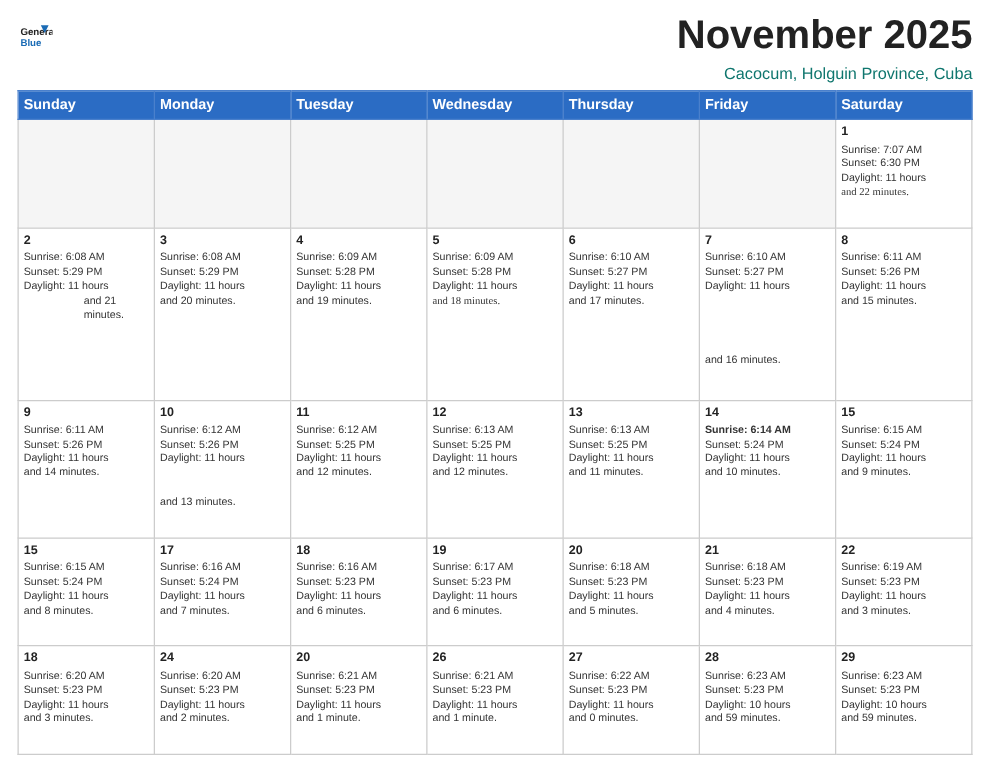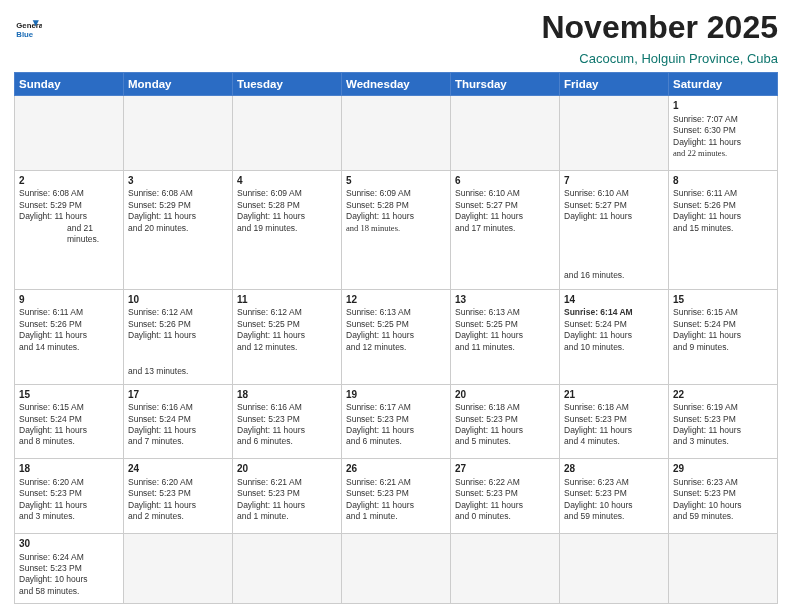--- a/index.html
+++ b/index.html
@@ -334,30 +334,15 @@
             <span style="display: block;">and 59 minutes.</span>
           </td>
           <td>
             <span class="day-num">29</span>
             <span style="display: block;">Sunrise: 6:23 AM</span>
             <span style="display: block;">Sunset: 5:23 PM</span>
             <span style="display: block;">Daylight: 10 hours</span>
             <span style="display: block;">and 59 minutes.</span>
           </td>
         </tr>
-        <tr class="last-row">
-          <td>
-            <span class="day-num">30</span>
-            <span style="display: block;">Sunrise: 6:24 AM</span>
-            <span style="display: block;">Sunset: 5:23 PM</span>
-            <span style="display: block;">Daylight: 10 hours</span>
-            <span style="display: block;">and 58 minutes.</span>
-          </td>
-          <td class="empty-cell"></td>
-          <td class="empty-cell"></td>
-          <td class="empty-cell"></td>
-          <td class="empty-cell"></td>
-          <td class="empty-cell"></td>
-          <td class="empty-cell"></td>
-        </tr>
       </tbody>
   </table>
 </div>
 
 </body></html>

